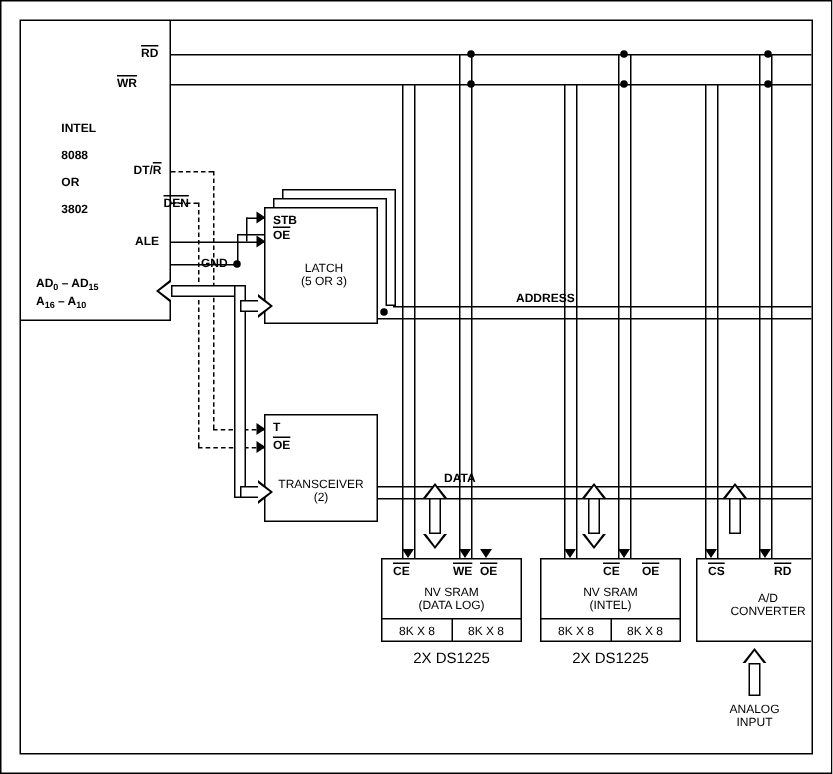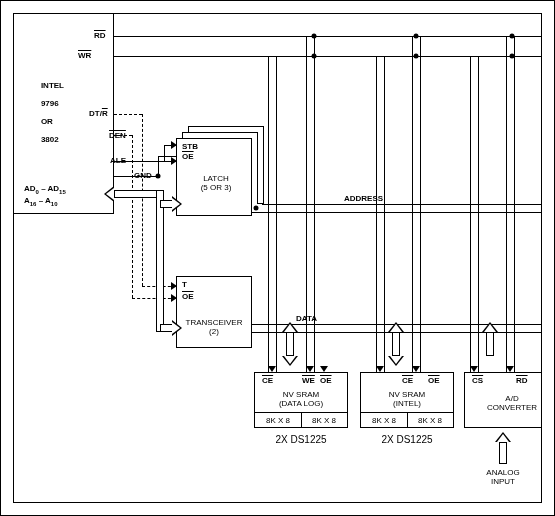--- a/index.html
+++ b/index.html
@@ -176,30 +176,30 @@
 </style>
 </head>
 <body>
 
 <div class="canvas">
 <div class="frame">
 
   <div class="box" style="left:0;top:0;width:100px;height:200px;border-top:none;border-left:none;"></div>
   <div class="lbl" style="left:18px;top:58px;">
     <span>INTEL</span><br>
-    <span>9796</span><br>
+    <span>8088</span><br>
     <span>OR</span><br>
     <span>3802</span>
   </div>
 
   <div class="lbl" style="left:80px;top:17px;"><span class="overline">RD</span></div>
   <div class="lbl" style="left:64px;top:37px;"><span class="overline">WR</span></div>
   <div class="lbl" style="left:75px;top:95px;">DT/<span class="overline">R</span></div>
   <div class="lbl" style="left:76px;top:117px;padding-left:19px;"><span class="overline">DEN</span></div>
-  <div class="lbl" style="left:96px;top:142px;">ALE</div>
+  <div class="lbl" style="left:76px;top:142px;">ALE</div>
   <div class="lbl" style="left:120px;top:157px;">GND</div>
   <div class="lbl" style="left:10px;top:170px;">AD<span class="sub">0</span> – AD<span class="sub">15</span></div>
   <div class="lbl" style="left:10px;top:182px;">A<span class="sub">16</span> – A<span class="sub">10</span></div>
 
   <div class="hline" style="left:100px;top:22px;width:440px;"></div>
 
   <div class="hline" style="left:100px;top:42px;width:440px;"></div>
 
   <div class="box" style="left:174px;top:112px;width:76px;height:78px;"></div>
   <div class="box" style="left:168px;top:118px;width:76px;height:78px;"></div>

